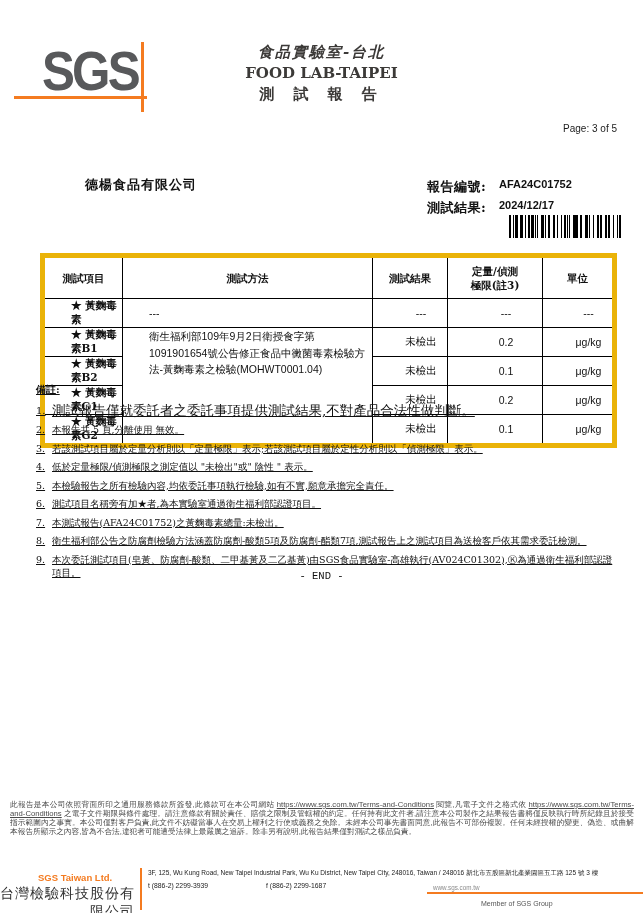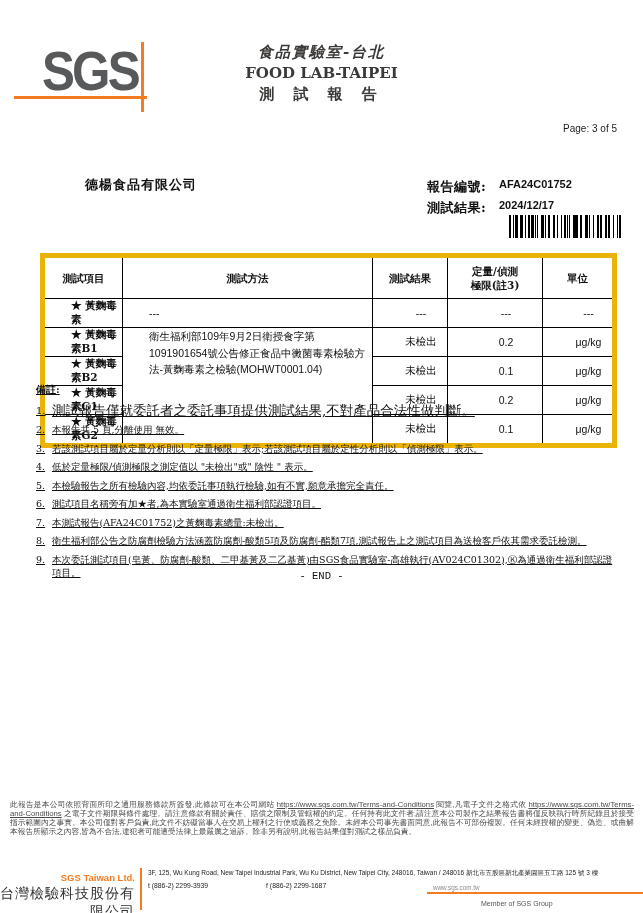--- a/index.html
+++ b/index.html
@@ -68,22 +68,22 @@
   
   .disclaimer {
     position:absolute; left:10px; top:800px; width:624px;
     font-family:"Liberation Sans", sans-serif; font-size:7.7px; line-height:9px;
     color:#4a4a4a; text-align:justify;
   }
   .terms-link { text-decoration:underline; color:#4a4a4a; }
   
   .footer { position:absolute; left:0; top:864px; width:643px; height:49px;
     font-family:"Liberation Sans", sans-serif; }
-  .company-en { position:absolute; left:0; top:8px; width:135px; text-align:right;
-    color:#F47B20; font-weight:700; font-size:9.5px; }
+  .company-en { position:absolute; left:0; top:8px; width:135px; 
+    color:#F47B20; font-weight:700; font-size:9.5px;padding-left:38px; }
   .company-zh { position:absolute; left:0; top:21px; width:135px; text-align:right;
     color:#333; font-size:14px; font-family:"DejaVu Serif", serif; letter-spacing:1px; }
   .footer-vline { position:absolute; left:140px; top:4px; width:2px; height:42px; background:#F47B20; }
   .footer-address { position:absolute; left:148px; top:5px; width:488px; font-size:6.5px; color:#1c1c1c; }
   .footer-phone { position:absolute; left:148px; top:18px; font-size:6.8px; color:#1c1c1c; }
   .footer-phone .fax { margin-left:58px; }
   .footer-website { position:absolute; left:433px; top:20px; font-size:6.3px; color:#8a8a8a; }
   .footer-hline { position:absolute; left:427px; right:0; top:28px; height:2px; background:#F47B20; }
   .footer-member { position:absolute; left:481px; top:36px; font-size:7px; color:#555; }
 </style>

